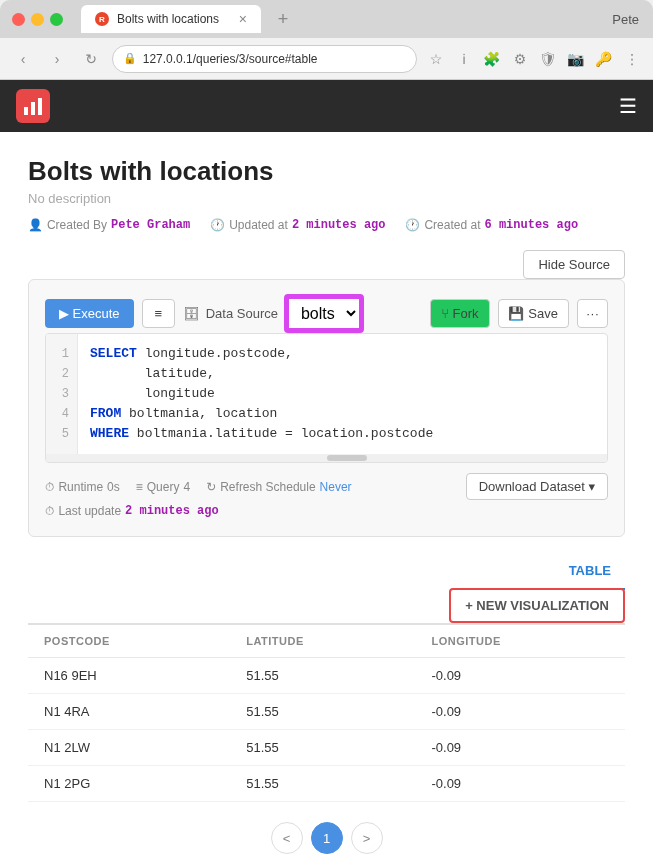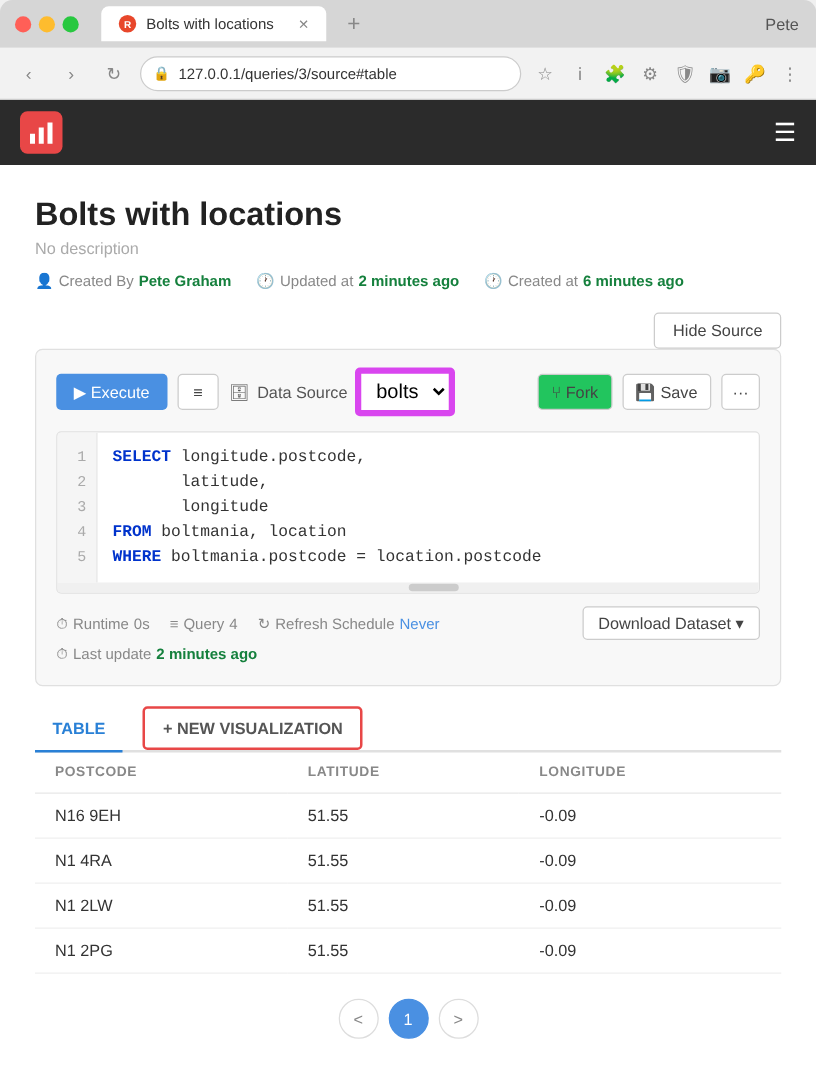--- a/index.html
+++ b/index.html
@@ -30,27 +30,27 @@
     .app { background: white; }
     .app-header { background: #2b2b2b; height: 52px; display: flex; align-items: center; padding: 0 16px; justify-content: space-between; }
     .app-logo { width: 34px; height: 34px; background: #e84747; border-radius: 6px; display: flex; align-items: center; justify-content: center; color: white; font-size: 18px; font-weight: bold; }
     .hamburger { color: white; font-size: 20px; cursor: pointer; }
 
     .page-content { background: white; padding: 24px 28px; }
     .page-title { font-size: 26px; font-weight: 600; color: #222; margin-bottom: 4px; }
     .page-desc { font-size: 13px; color: #aaa; margin-bottom: 12px; }
     .page-meta { font-size: 12px; color: #888; display: flex; gap: 20px; align-items: center; margin-bottom: 18px; }
     .meta-item { display: flex; align-items: center; gap: 4px; }
-    .meta-bold { font-weight: 600; color: #15803d; }
+    .meta-bold { font-weight: 600; color: #a21caf; font-family: Liberation Mono, monospace; }
 
     .hide-source-btn { float: right; background: white; border: 1px solid #ccc; border-radius: 4px; padding: 6px 14px; font-size: 13px; color: #444; cursor: pointer; }
 
     .query-section { background: #f8f8f8; border: 1px solid #e0e0e0; border-radius: 6px; padding: 14px 16px; margin-top: 10px; clear: both; }
 
-    .query-toolbar { display: flex; align-items: center; gap: 8px; margin-bottom: 12px; }
+    .query-toolbar { display: flex; align-items: center; gap: 8px; }
     .btn-execute { background: #4a90e2; color: white; border: none; border-radius: 4px; padding: 7px 14px; font-size: 13px; cursor: pointer; display: flex; align-items: center; gap: 5px; }
     .btn-format { background: white; border: 1px solid #ccc; border-radius: 4px; padding: 6px 12px; font-size: 13px; color: #444; cursor: pointer; display: flex; align-items: center; gap: 5px; }
     .datasource-label { font-size: 13px; color: #555; display: flex; align-items: center; gap: 6px; }
     .datasource-select { border: 5px solid #d946ef; border-radius: 4px; padding: 5px 8px; font-size: 16px; background: white; cursor: pointer; }
     .btn-fork { background: #22c55e; border: 1px solid #ccc; border-radius: 4px; padding: 6px 10px; font-size: 13px; color: #444; cursor: pointer; margin-left: auto; display: flex; align-items: center; gap: 4px; }
     .btn-save { background: white; border: 1px solid #ccc; border-radius: 4px; padding: 6px 10px; font-size: 13px; color: #444; cursor: pointer; display: flex; align-items: center; gap: 4px; }
     .btn-more { background: white; border: 1px solid #ccc; border-radius: 4px; padding: 6px 8px; font-size: 13px; color: #444; cursor: pointer; }
 
     .code-editor { background: white; border: 1px solid #e0e0e0; border-radius: 4px; font-family: 'Courier New', monospace; font-size: 13px; overflow: hidden; }
     .code-lines { display: flex; }
@@ -61,21 +61,21 @@
     .kw { color: #0033cc; font-weight: 600; }
     .id { color: #333; }
     .editor-scrollbar { height: 8px; background: #f0f0f0; position: relative; }
     .scrollbar-thumb { height: 6px; width: 40px; background: #ccc; border-radius: 3px; position: absolute; left: 50%; top: 1px; }
 
     .query-stats { display: flex; align-items: center; gap: 0; padding: 10px 0 4px 0; font-size: 12px; color: #888; flex-wrap: wrap; }
     .stat-item { display: flex; align-items: center; gap: 4px; margin-right: 16px; }
     .stat-link { color: #4a90e2; cursor: pointer; }
     .download-btn { margin-left: auto; background: white; border: 1px solid #ccc; border-radius: 4px; padding: 5px 12px; font-size: 13px; color: #444; cursor: pointer; display: flex; align-items: center; gap: 5px; }
 
-    .tabs-row { display: flex; align-items: flex-end; border-bottom: 2px solid #e0e0e0; margin-top: 16px; }
+    .tabs-row { display: flex; align-items: flex-end; border-bottom: 2px solid #e0e0e0; margin-top: 16px; flex-direction: column; }
     .tab-item { padding: 10px 14px; font-size: 13px; font-weight: 600; color: #888; cursor: pointer; border-bottom: 2px solid transparent; margin-bottom: -2px; }
     .tab-item.active { color: #2980d6; border-bottom: 2px solid #2980d6; }
     .tab-new-viz { padding: 8px 14px; font-size: 13px; font-weight: 600; color: #555; cursor: pointer; border: 2px solid #e84747; border-radius: 4px; margin-left: 16px; }
 
     .data-table { width: 100%; border-collapse: collapse; font-size: 13px; }
     .data-table th { text-align: left; padding: 10px 16px; font-size: 11px; font-weight: 700; color: #888; text-transform: uppercase; letter-spacing: 0.5px; border-bottom: 1px solid #e8e8e8; }
     .data-table td { padding: 10px 16px; color: #333; border-bottom: 1px solid #f0f0f0; }
 
     .pagination { display: flex; align-items: center; justify-content: center; gap: 8px; padding: 20px; }
     .page-btn { width: 32px; height: 32px; border-radius: 50%; border: 1px solid #ddd; background: white; display: flex; align-items: center; justify-content: center; font-size: 13px; color: #888; cursor: pointer; }
@@ -182,21 +182,21 @@
             <div>2</div>
             <div>3</div>
             <div>4</div>
             <div>5</div>
           </div>
           <div class="code-content">
             <div><span class="kw">SELECT</span> <span class="id">longitude.postcode,</span></div>
             <div><span class="id">&nbsp;&nbsp;&nbsp;&nbsp;&nbsp;&nbsp;&nbsp;latitude,</span></div>
             <div><span class="id">&nbsp;&nbsp;&nbsp;&nbsp;&nbsp;&nbsp;&nbsp;longitude</span></div>
             <div><span class="kw">FROM</span> <span class="id">boltmania, location</span></div>
-            <div><span class="kw">WHERE</span> <span class="id">boltmania.postcode = location.postcode</span></div>
+            <div><span class="kw">WHERE</span> <span class="id">boltmania.latitude = location.postcode</span></div>
           </div>
         </div>
         <div class="editor-scrollbar">
           <div class="scrollbar-thumb"></div>
         </div>
       </div>
 
       <div class="query-stats">
         <div class="stat-item">
           <span>⏱</span>

